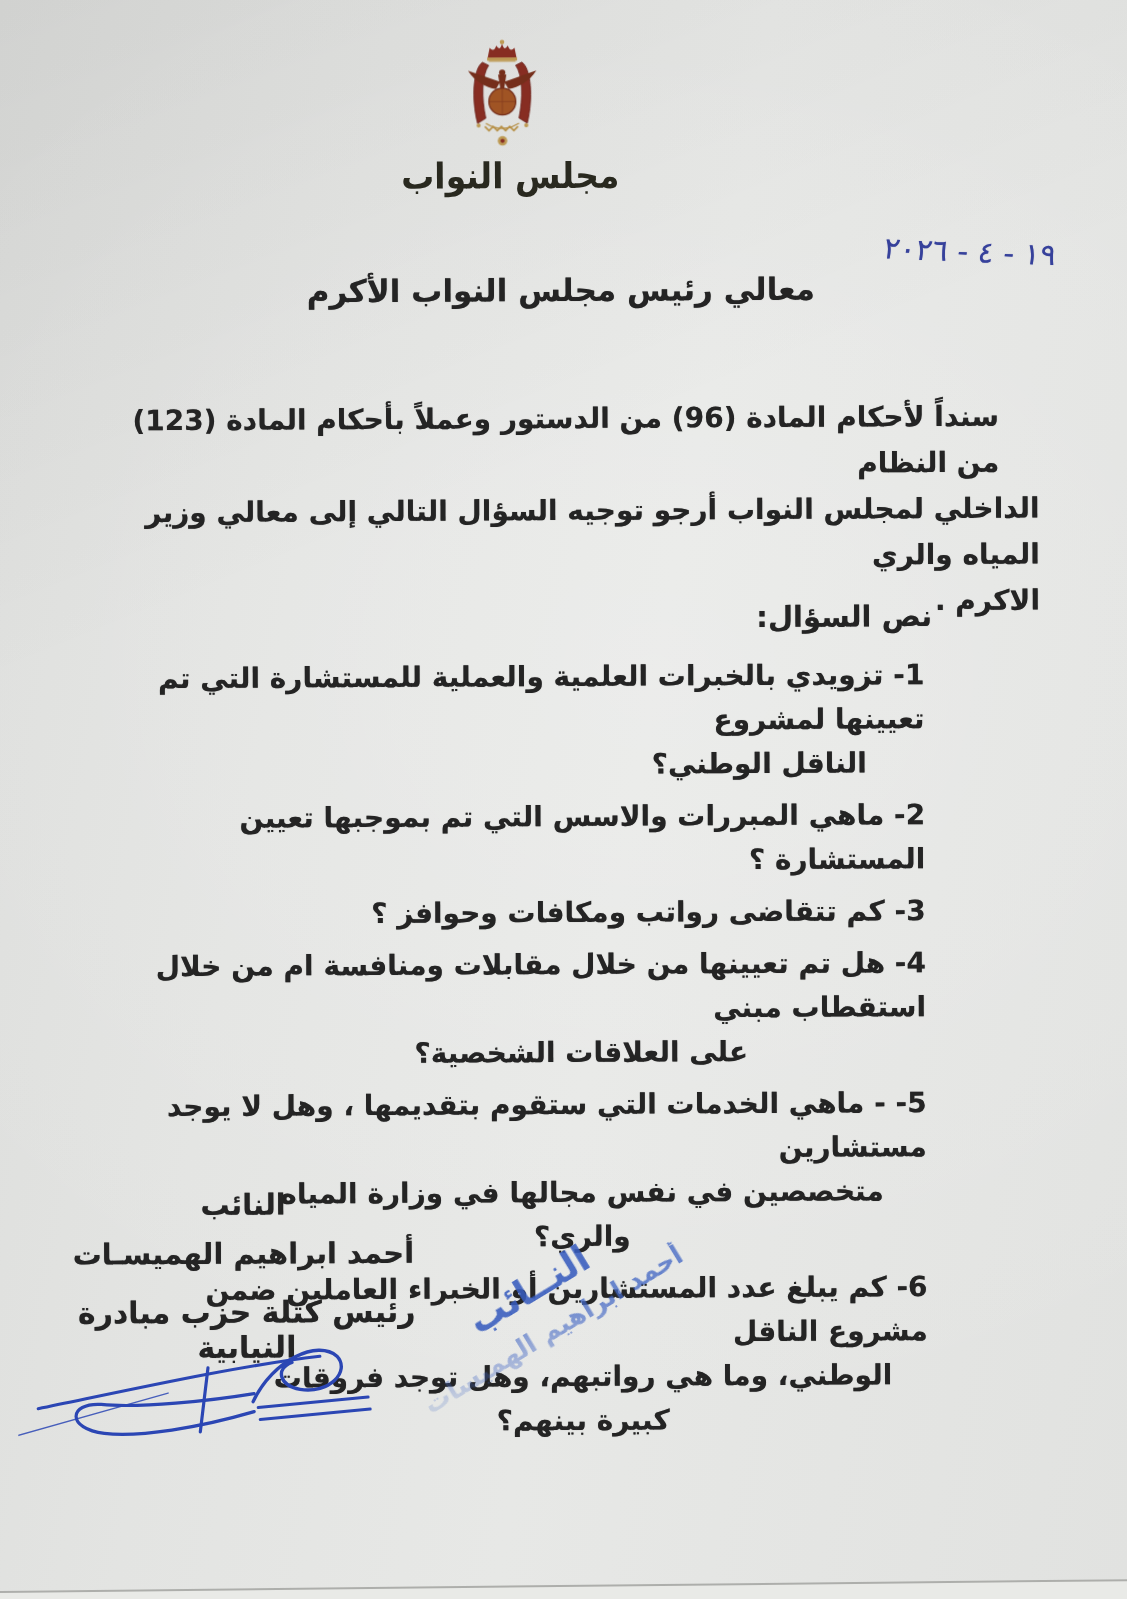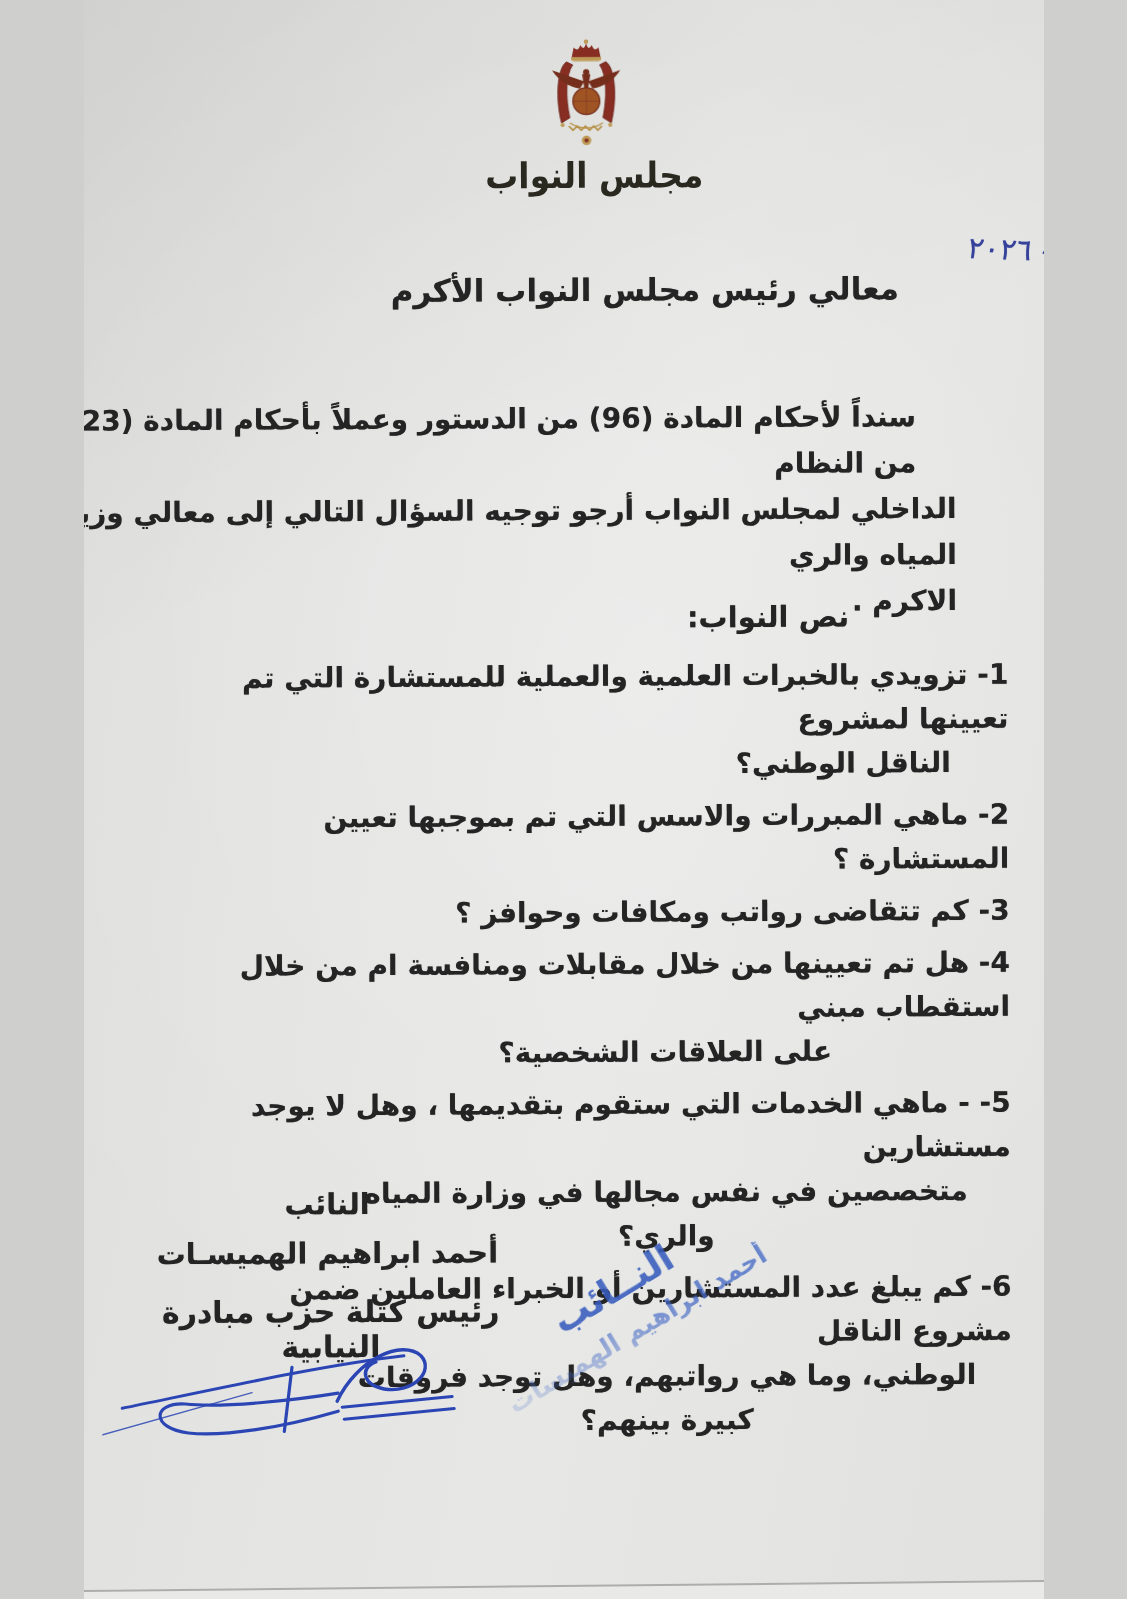--- a/index.html
+++ b/index.html
@@ -1,18 +1,18 @@
 <!DOCTYPE html>
 <html><head>
 <meta charset="utf-8">
 <style>
   html,body{margin:0;padding:0;background:#cfd0ce;}
   .page{
     position:relative;
-    width:960px;height:1599px;
+    width:1127px;height:1599px;
     margin:0 auto;
     overflow:hidden;
     font-family:"DejaVu Sans",sans-serif;
     background:
       radial-gradient(130% 80% at 58% 42%, rgba(255,255,255,0.20), rgba(255,255,255,0) 62%),
       linear-gradient(158deg, rgba(0,0,0,0.05) 0%, rgba(0,0,0,0.0) 34%),
       linear-gradient(100deg, #dcdddb 0%, #e3e4e2 28%, #e7e8e6 55%, #e1e2e0 100%);
     color:#242424;
   }
   .tilt{position:absolute;inset:0;transform:rotate(-0.3deg);transform-origin:50% 50%;}
@@ -123,21 +123,21 @@
     <div class="hand-date">١٩ - ٤ - ٢٠٢٦</div>
 
     <div class="salutation typed">معالي رئيس مجلس النواب الأكرم</div>
 
     <div class="intro typed">
       <div class="l1">سنداً لأحكام المادة (96) من الدستور وعملاً بأحكام المادة (123) من النظام</div>
       <div class="l2">الداخلي لمجلس النواب أرجو توجيه السؤال التالي إلى معالي وزير المياه والري</div>
       <div class="l3">الاكرم .</div>
     </div>
 
-    <div class="q-label typed">نص النواب:</div>
+    <div class="q-label typed">نص السؤال:</div>
 
     <div class="questions typed">
       <div class="q">
         <div class="l1">1- تزويدي بالخبرات العلمية والعملية للمستشارة التي تم تعيينها لمشروع</div>
         <div class="l2-right">الناقل الوطني؟</div>
       </div>
       <div class="q">
         <div class="l1">2- ماهي المبررات والاسس التي تم بموجبها تعيين المستشارة ؟</div>
       </div>
       <div class="q">

